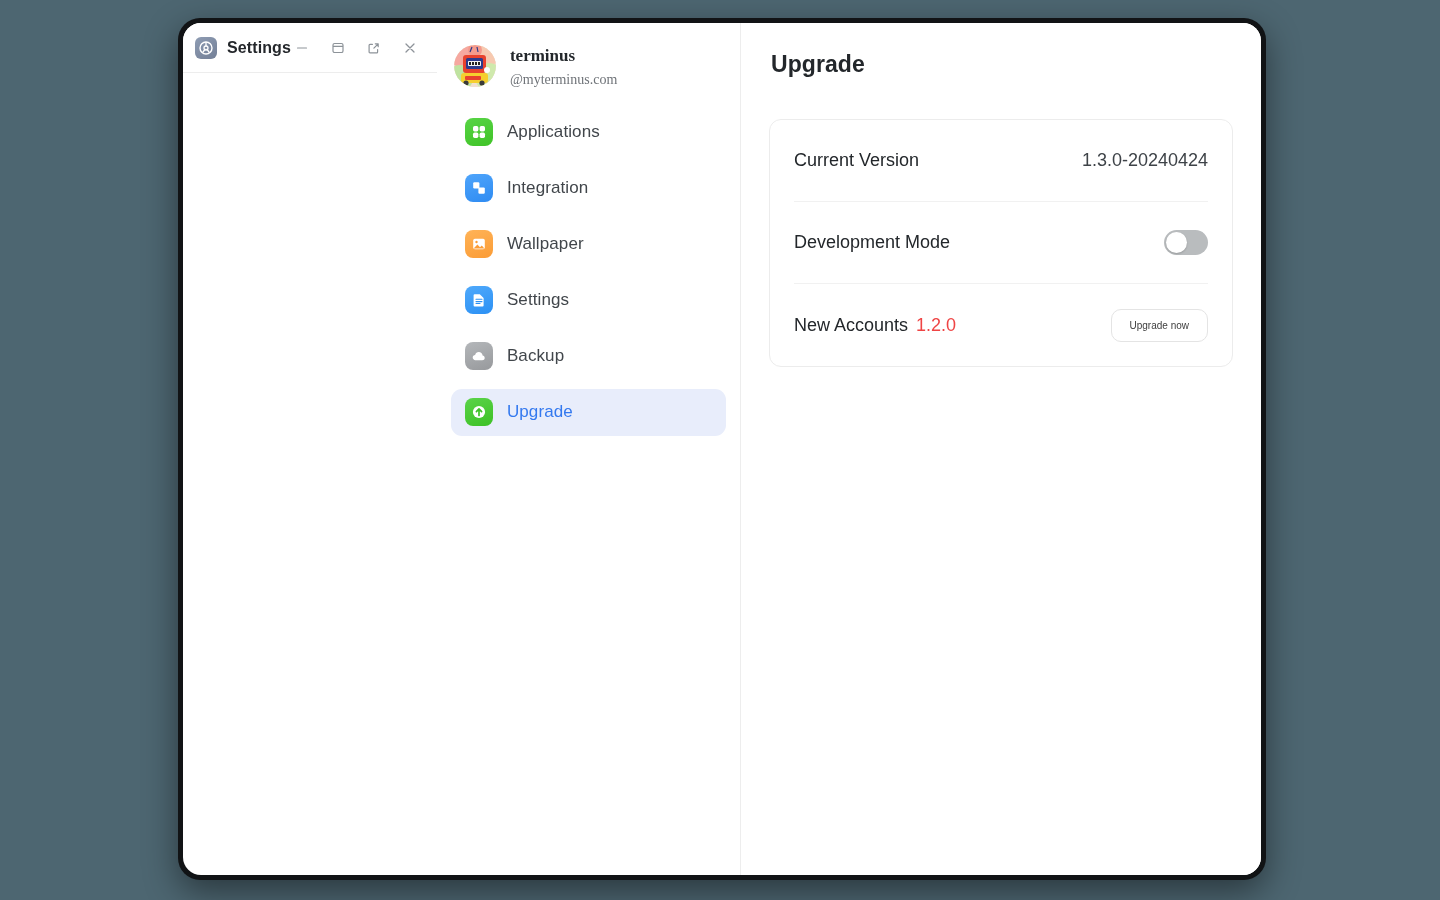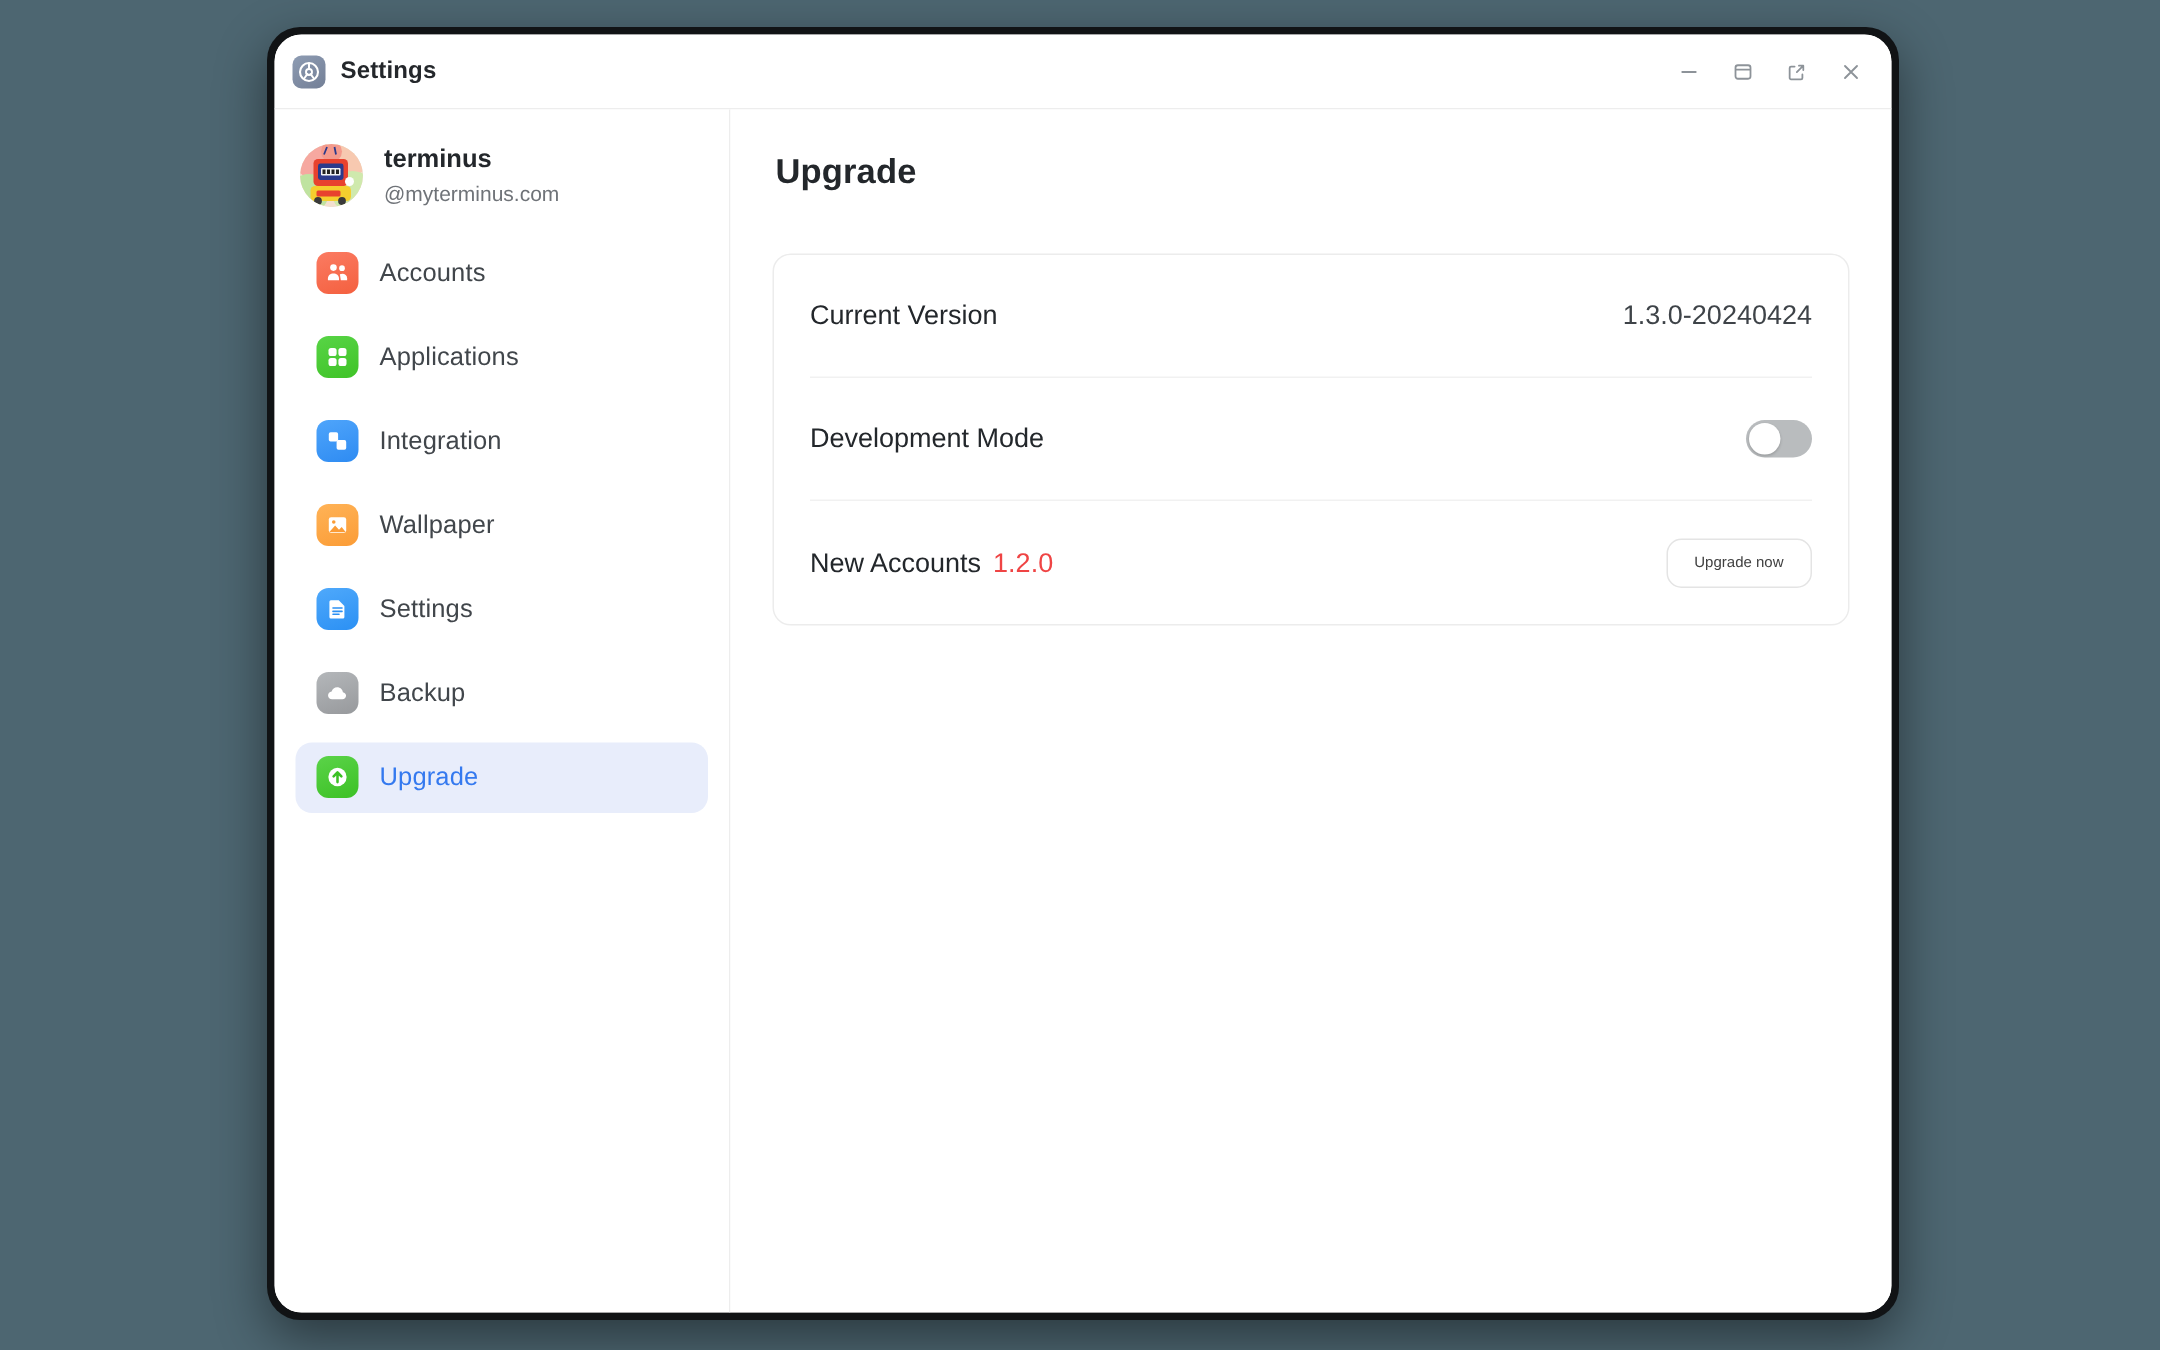--- a/index.html
+++ b/index.html
@@ -29,21 +29,21 @@
     padding: 5px;
   }
 
   .window {
     width: 100%;
     height: 100%;
     background: #ffffff;
     border-radius: 18px;
     overflow: hidden;
     display: flex;
-    flex-direction: column;
+    flex-direction: row;
   }
 
   
   .titlebar {
     height: 50px;
     flex: 0 0 50px;
     background: #ffffff;
     border-bottom: 1px solid #ededed;
     display: flex;
     align-items: center;
@@ -101,23 +101,23 @@
   .sidebar {
     width: 304px;
     flex: 0 0 304px;
     background: #ffffff;
     border-right: 1px solid #ededed;
     padding: 16px 14px 0 14px;
   }
 
   .profile {
     display: flex;
-    align-items: center;
     padding: 6px 0 6px 3px;
     margin-bottom: 14px;
+    font-family: Liberation Serif, serif;
   }
 
   .avatar {
     width: 42px;
     height: 42px;
     border-radius: 50%;
     overflow: hidden;
     flex: 0 0 42px;
     background: #e8dcc8;
   }
@@ -342,31 +342,20 @@
             </svg>
           </div>
           <div class="profile-text">
             <div class="profile-name">terminus</div>
             <div class="profile-handle">@myterminus.com</div>
           </div>
         </div>
 
         <div class="nav">
 
-          <div class="nav-item">
-            <span class="nav-icon ic-accounts">
-              <svg width="18" height="18" viewBox="0 0 18 18">
-                <circle cx="6.3" cy="5.4" r="2.2" fill="#fff"></circle>
-                <circle cx="12" cy="5.8" r="1.9" fill="#fff"></circle>
-                <path d="M2.6 12.8c0-2.2 1.7-3.4 3.7-3.4s3.7 1.2 3.7 3.4v1H2.6z" fill="#fff"></path>
-                <path d="M10.6 9.9c.5-.3 1-.4 1.6-.4 1.8 0 3.2 1.1 3.2 3v1.3h-4.2z" fill="#fff"></path>
-              </svg>
-            </span>
-            <span class="nav-label">Accounts</span>
-          </div>
 
           <div class="nav-item">
             <span class="nav-icon ic-applications">
               <svg width="18" height="18" viewBox="0 0 18 18">
                 <rect x="3" y="3" width="5.4" height="5.4" rx="1.7" fill="#fff"></rect>
                 <rect x="9.6" y="3" width="5.4" height="5.4" rx="1.7" fill="#fff"></rect>
                 <rect x="3" y="9.6" width="5.4" height="5.4" rx="1.7" fill="#fff"></rect>
                 <rect x="9.6" y="9.6" width="5.4" height="5.4" rx="1.7" fill="#fff"></rect>
               </svg>
             </span>

